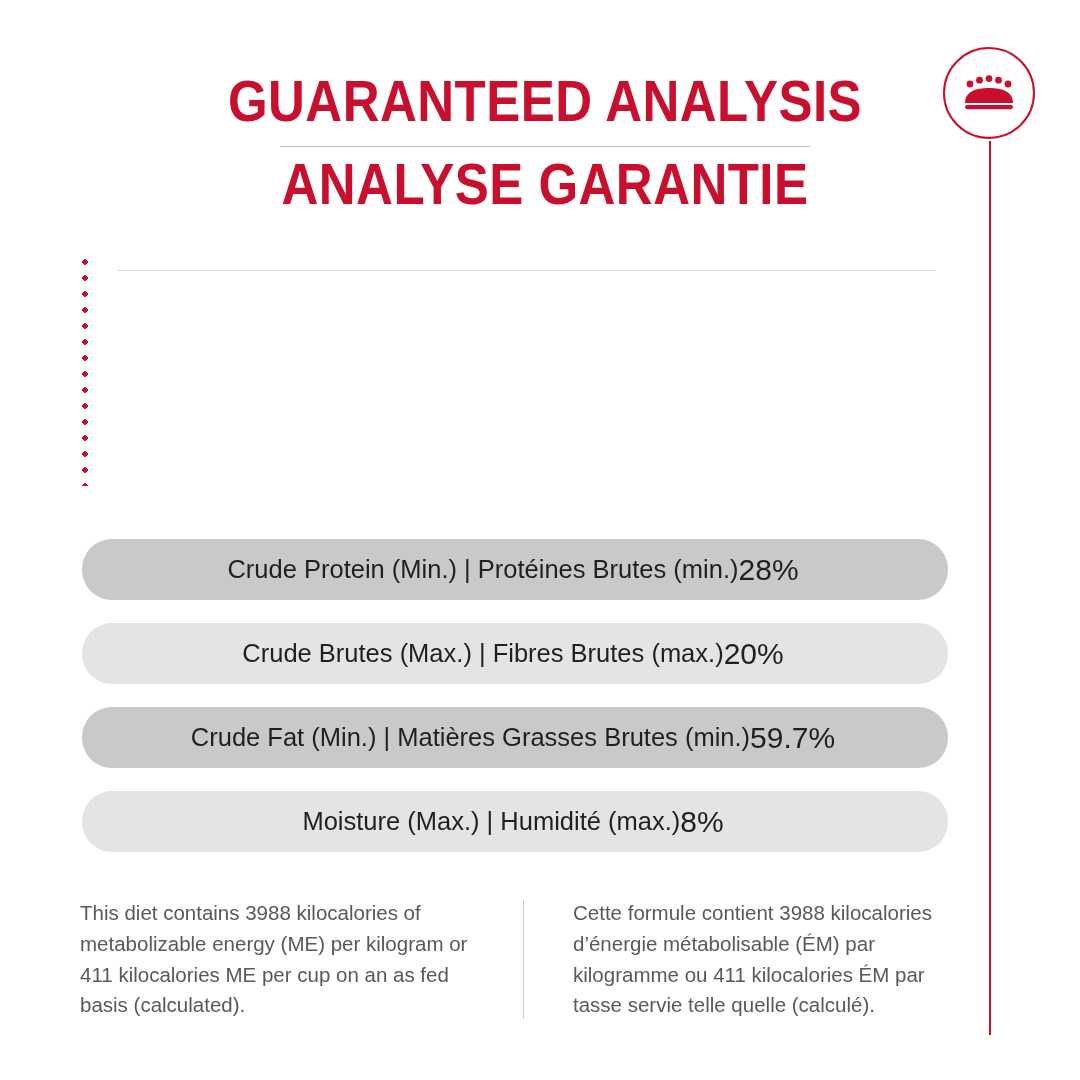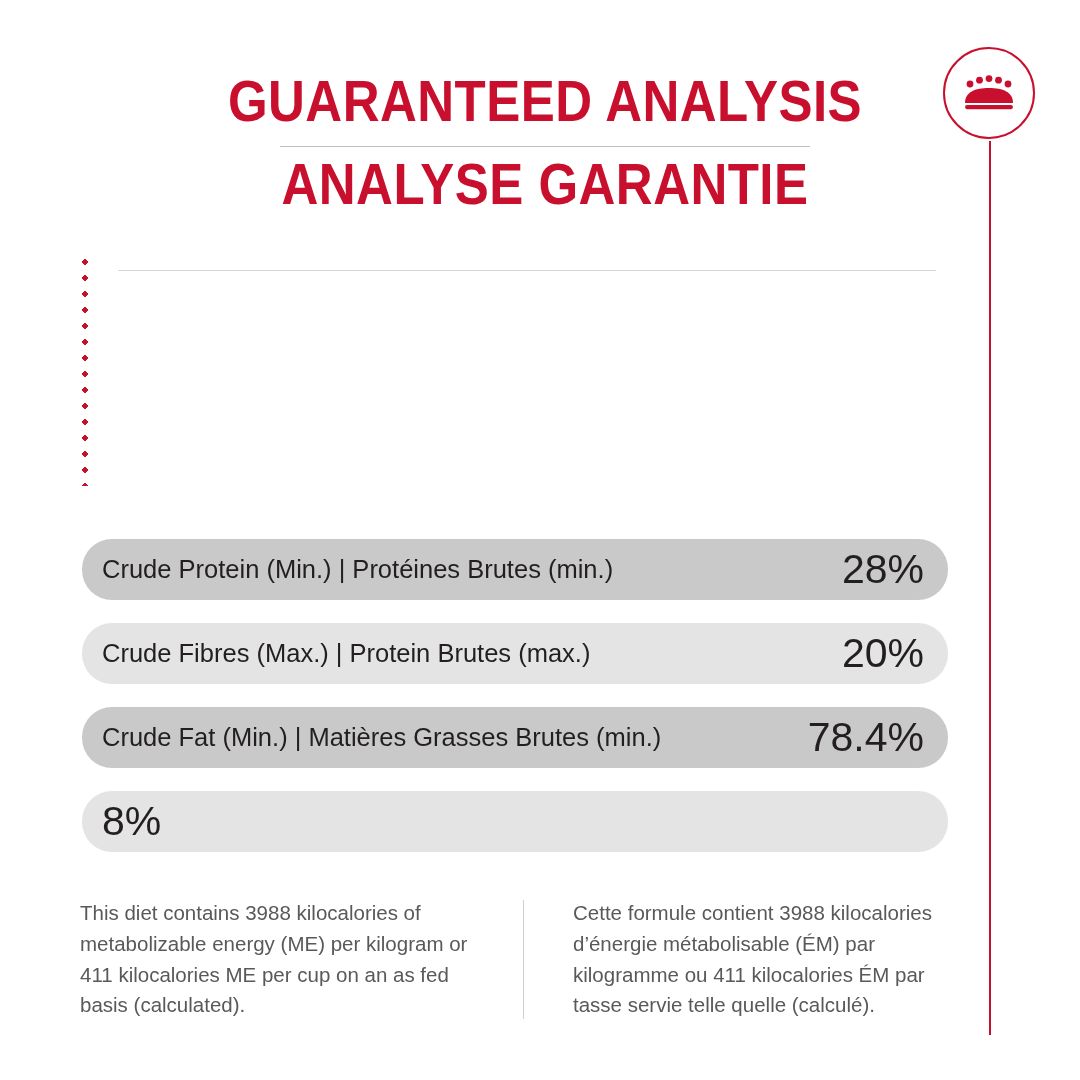--- a/index.html
+++ b/index.html
@@ -117,36 +117,36 @@
     position: absolute;
     left: 82px;
     top: 539px;
     width: 866px;
   }
   .nutrient-row {
     height: 61px;
     border-radius: 30px;
     display: flex;
     align-items: center;
-    justify-content: space-between;
+    justify-content: center;
     padding: 0 24px 0 20px;
     box-sizing: border-box;
     margin-bottom: 23px;
   }
   .row-dark { background: #c9c9c9; }
   .row-light { background: #e4e4e4; }
   .nutrient-label {
     color: #231f20;
     font-size: 25.5px;
     white-space: nowrap;
     font-weight: 400;
   }
   .nutrient-value {
     color: #231f20;
-    font-size: 41px;
+    font-size: 30px;
     font-weight: 400;
     white-space: nowrap;
   }
 
   
   .footnotes {
     position: absolute;
     left: 80px;
     top: 898px;
     width: 890px;
@@ -195,28 +195,29 @@
   <div class="dotted-rail"></div>
   <div class="intro-divider"></div>
 </div>
 
 <div class="rows">
   <div class="nutrient-row row-dark">
     <span class="nutrient-label">Crude Protein (Min.) | Protéines Brutes (min.)</span>
     <span class="nutrient-value">28%</span>
   </div>
   <div class="nutrient-row row-light">
-    <span class="nutrient-label">Crude Fibres (Max.) | Protein Brutes (max.)</span>
+    <span class="nutrient-label">Crude Brutes (Max.) | Fibres Brutes (max.)</span>
     <span class="nutrient-value">20%</span>
   </div>
   <div class="nutrient-row row-dark">
     <span class="nutrient-label">Crude Fat (Min.) | Matières Grasses Brutes (min.)</span>
-    <span class="nutrient-value">78.4%</span>
+    <span class="nutrient-value">59.7%</span>
   </div>
   <div class="nutrient-row row-light">
+    <span class="nutrient-label">Moisture (Max.) | Humidité (max.)</span>
     <span class="nutrient-value">8%</span>
   </div>
 </div>
 
 <div class="footnotes">
   <div class="footnote footnote-left">This diet contains 3988 kilocalories of metabolizable energy (ME) per kilogram or 411 kilocalories ME per cup on an as fed basis (calculated).</div>
   <div class="footnote-divider"></div>
   <div class="footnote">Cette formule contient 3988 kilocalories d’énergie métabolisable (ÉM) par kilogramme ou 411 kilocalories ÉM par tasse servie telle quelle (calculé).</div>
 </div>
 

